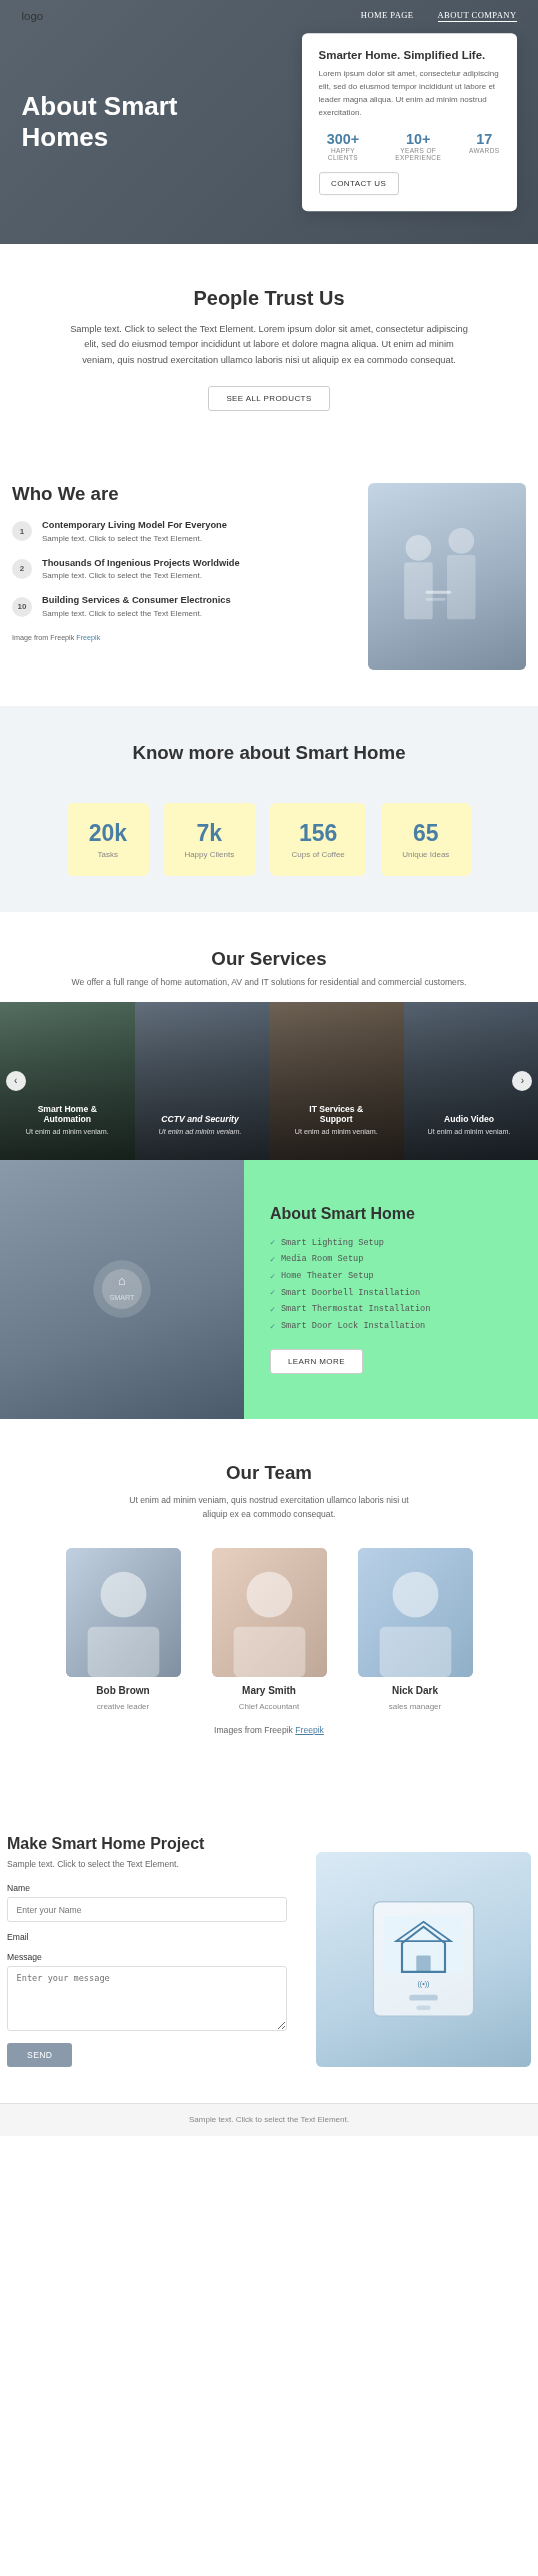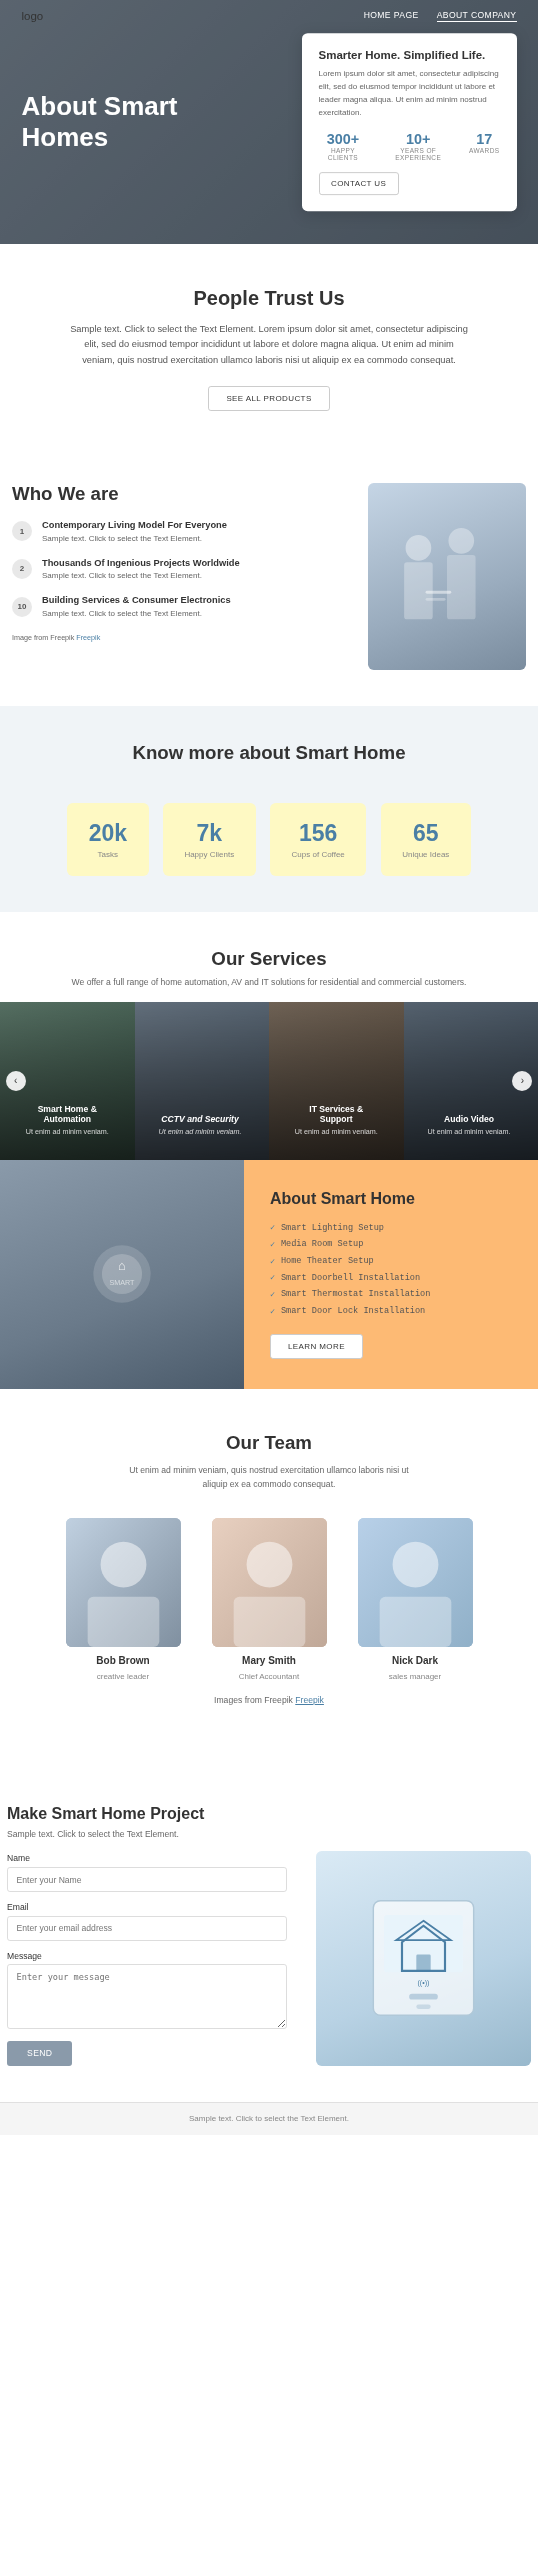--- a/index.html
+++ b/index.html
@@ -1,20 +1,20 @@
 <!DOCTYPE html>
 <html style="font-size:11.5px"><head>
   <meta charset="utf-8">
   <style>
     * { box-sizing: border-box; margin: 0; padding: 0; }
     body { font-family: 'Helvetica Neue', Arial, sans-serif; color: #333; background: #fff; width: 538px; margin: 0 auto; }
 
     
     nav { display: flex; justify-content: space-between; align-items: center; padding: 10px 21.5px; position: absolute; top: 0; left: 0; width: 538px; z-index: 10; }
-    .nav-links { display: flex; gap: 18px; }
+    .nav-links { display: flex; gap: 24px; font-family: Liberation Serif, serif; }
     .nav-links a { font-size: 8.6px; color: #fff; text-decoration: none; text-transform: uppercase; letter-spacing: 0.4px; }
     .nav-links a.active { border-bottom: 1.4px solid #fff; padding-bottom: 1.4px; }
 
     
     .hero { position: relative; width: 538px; height: 244px; background: linear-gradient(rgba(0,0,0,0.45), rgba(0,0,0,0.45)), #7a8a9a; overflow: hidden; display: flex; align-items: center; padding: 0 21.5px; }
     .hero-bg { position: absolute; inset: 0; background: linear-gradient(135deg, #8a9aaa 0%, #6a7a8a 100%); z-index: 0; }
     .hero-overlay { position: absolute; inset: 0; background: rgba(0,0,0,0.35); z-index: 1; }
     .hero-content { position: relative; z-index: 2; }
     .hero h1 { font-size: 26px; font-weight: 700; color: #fff; max-width: 215px; }
     .hero-card { position: absolute; right: 21.5px; top: 50%; transform: translateY(-50%); background: #fff; border-radius: 5.7px; padding: 16px 17px; width: 215px; z-index: 3; box-shadow: 0 2.9px 14.4px rgba(0,0,0,0.15); }
@@ -69,21 +69,21 @@
     .service-card-text h4 { font-size: 8.6px; font-weight: 700; color: #fff; margin-bottom: 2.9px; }
     .service-card-text p { font-size: 7.2px; color: rgba(255,255,255,0.8); }
     .slider-btn { position: absolute; top: 50%; transform: translateY(-50%); width: 20px; height: 20px; border-radius: 50%; background: rgba(255,255,255,0.9); border: none; cursor: pointer; display: flex; align-items: center; justify-content: center; font-size: 10px; color: #333; z-index: 5; }
     .slider-btn.left { left: 5.7px; }
     .slider-btn.right { right: 5.7px; }
 
     
     .about-sh { display: flex; gap: 0; min-height: 187px; }
     .about-sh-img { flex: 0 0 244px; background: linear-gradient(135deg, #7a8a9a 0%, #5a6a7a 100%); display: flex; align-items: center; justify-content: center; position: relative; overflow: hidden; }
     .about-sh-img-inner { width: 100%; height: 100%; background: linear-gradient(160deg, #8a9aaa 0%, #6a7a8a 60%, #4a5a6a 100%); display: flex; align-items: center; justify-content: center; }
-    .about-sh-content { flex: 1; padding: 30px 26px; background: #fdba74; }
+    .about-sh-content { flex: 1; padding: 45px 26px; background: #86efac; }
     .about-sh-content h2 { font-size: 16px; font-weight: 700; margin-bottom: 14.4px; }
     .about-sh-list { list-style: none; margin-bottom: 17px; }
     .about-sh-list li { font-size: 8.6px; color: #555; margin-bottom: 5.7px; display: flex; align-items: center; gap: 5.7px; font-family: Liberation Mono, monospace; }
     .about-sh-list li::before { content: '✓'; color: #4a7fa5; font-weight: bold; }
     .learn-more-btn { border: 0.7px solid #ccc; border-radius: 2.9px; padding: 7.2px 17px; font-size: 8px; text-transform: uppercase; letter-spacing: 0.4px; cursor: pointer; background: #fff; color: #333; }
 
     
     .team { padding: 43px 21.5px 36px; text-align: center; }
     .team h2 { font-size: 18.7px; font-weight: 700; margin-bottom: 8.6px; }
     .team > p { font-size: 8.6px; color: #666; line-height: 1.7; max-width: 301px; margin: 0 auto 26px; }
@@ -358,21 +358,20 @@
 <section class="contact">
   <div class="contact-form">
     <h2>Make Smart Home Project</h2>
     <p>Sample text. Click to select the Text Element.</p>
     <div class="form-field">
       <label>Name</label>
       <input type="text" placeholder="Enter your Name" style="">
     </div>
     <div class="form-field">
       <label>Email</label>
-      <input type="email" placeholder="Enter your email address" style="">
     </div>
     <div class="form-field">
       <label>Message</label>
       <textarea placeholder="Enter your message" style=""></textarea>
     </div>
     <button class="send-btn">SEND</button>
   </div>
   <div class="contact-img">
     <div class="contact-img-inner">
       <svg width="129" height="144" viewBox="0 0 180 200" xmlns="http://www.w3.org/2000/svg">

